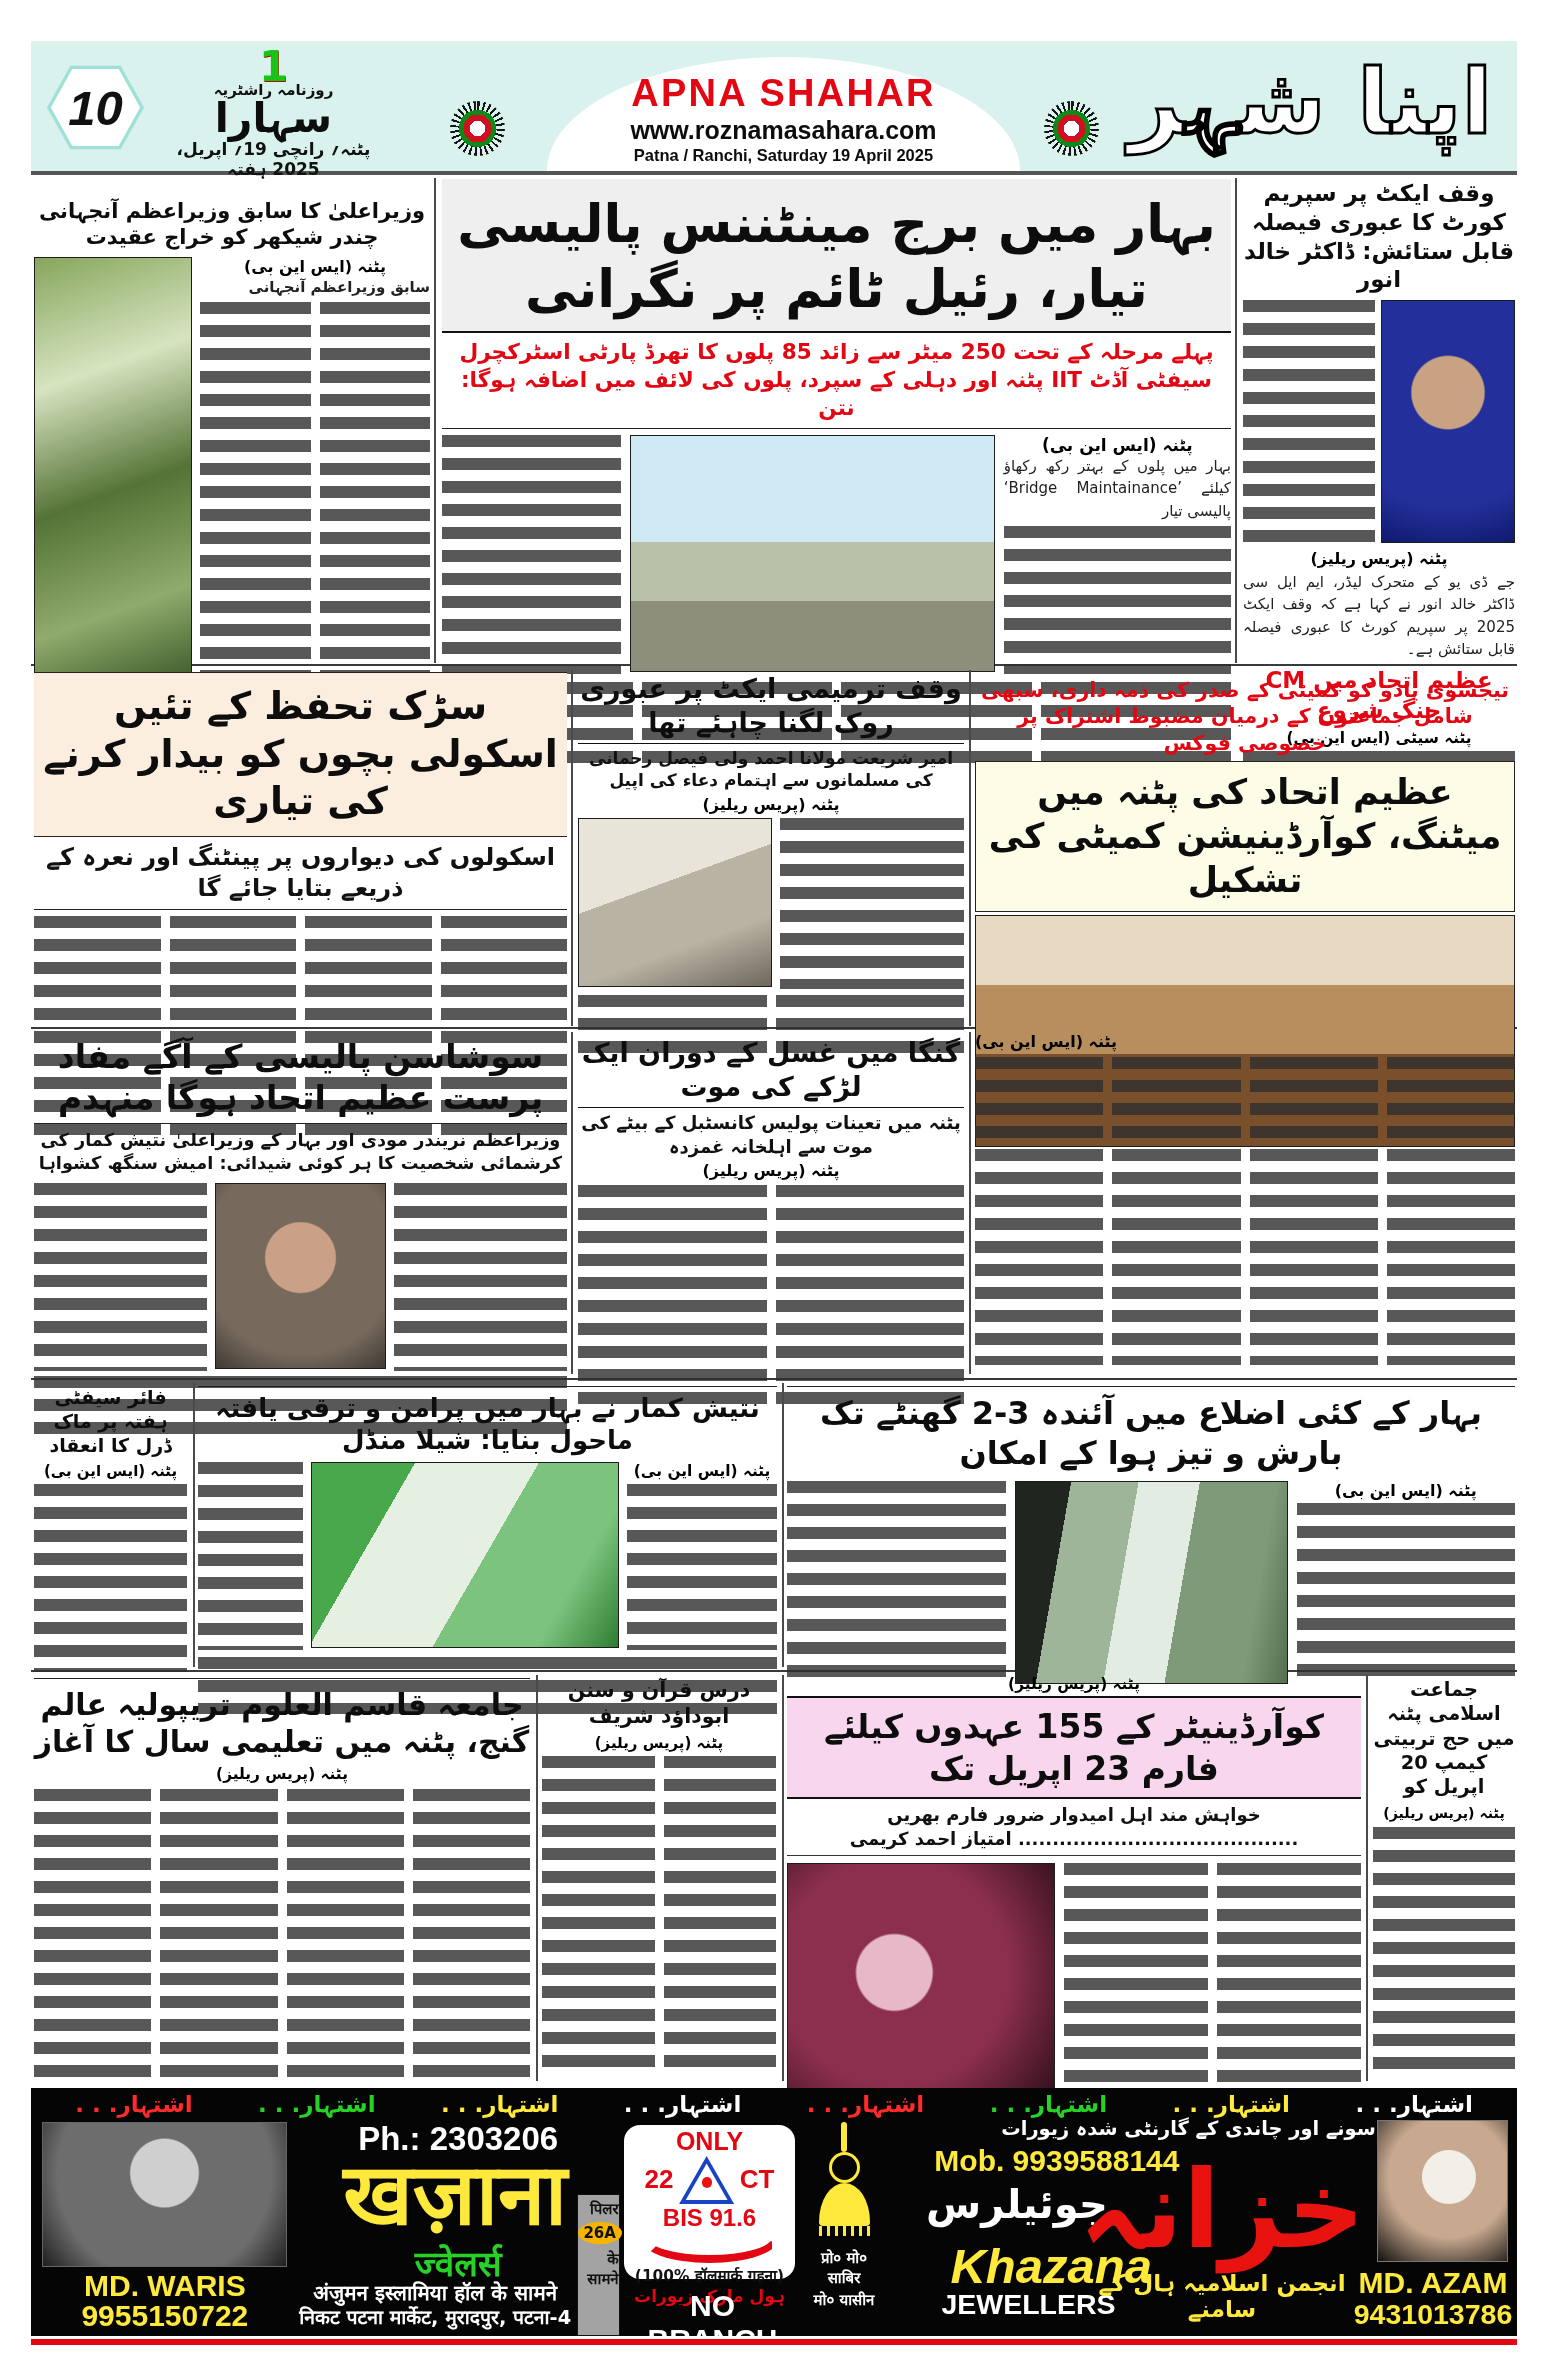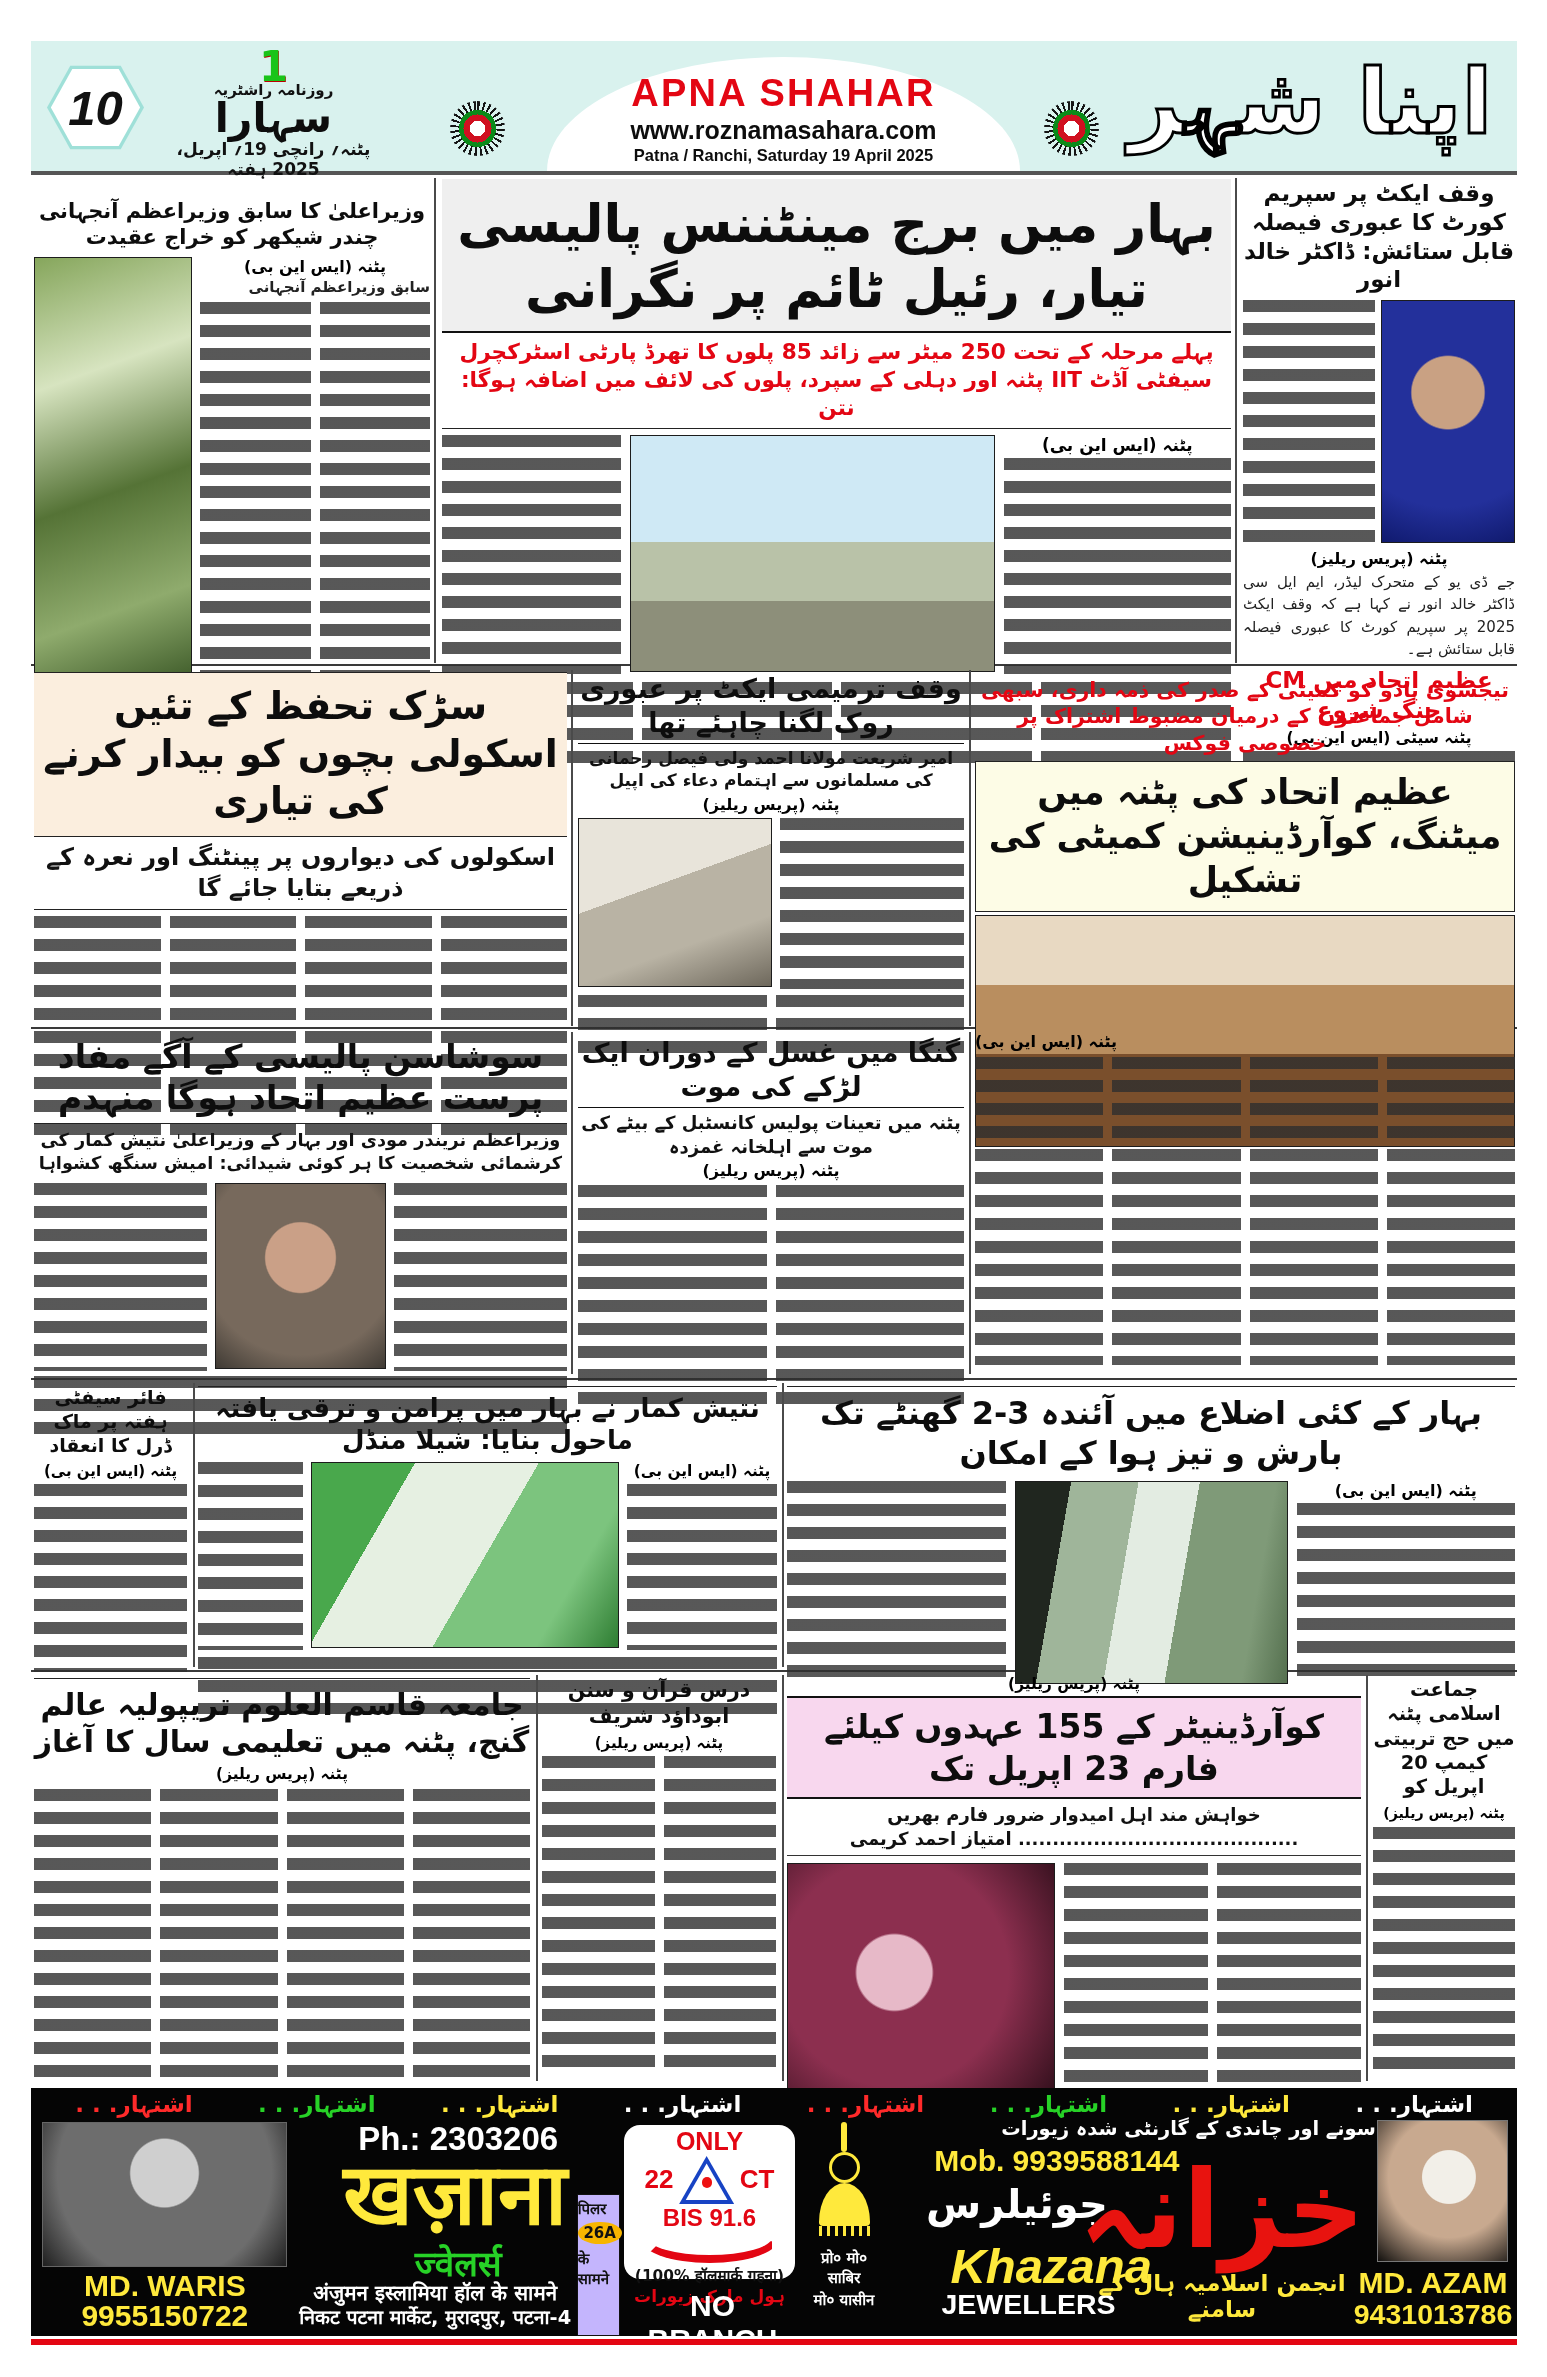--- a/index.html
+++ b/index.html
@@ -32,21 +32,21 @@
   .ph-cap{background:radial-gradient(circle at 55% 40%,#f2efe8 0 24%,#c8a98f 25% 55%,#12100e 100%);}
   .hex{clip-path:polygon(24% 4%,76% 4%,100% 50%,76% 96%,24% 96%,0 50%);background:#9fe0d8;display:flex;align-items:center;justify-content:center;}
   .hex-in{clip-path:polygon(24% 4%,76% 4%,100% 50%,76% 96%,24% 96%,0 50%);background:#ffffff;width:92%;height:92%;display:flex;align-items:center;justify-content:center;}
   .starburst{border-radius:50%;background:
      radial-gradient(circle,#ffffff 0 20%,#d01020 20% 36%,#0b8a1a 36% 48%,rgba(0,0,0,0) 48%),
      repeating-conic-gradient(#151515 0deg 5deg,rgba(0,0,0,0) 5deg 13deg);}
   .dome{background:#ffffff;border-radius:50% 50% 0 0/100% 100% 0 0;}
   .masthead{color:#fff;-webkit-text-stroke:2.8px #000;text-shadow:0 0 1.1px #000;font-weight:bold;}
   .adzone{background:#050505;}
   .ad-strip span{font-weight:bold;font-size:23px;letter-spacing:0.6px;}
-  .pillarbox{background:#c4b5fd;border:1.7px solid #111;text-align:left;font-weight:bold;color:#111;}
+  .pillarbox{background:#a3a3a3;border:1.7px solid #111;text-align:right;font-weight:bold;color:#111;}
   .c26{background:#f7b500;border-radius:50%;display:inline-block;padding:2.3px 5.7px;font-weight:bold;color:#111;}
   .bis-tri{clip-path:polygon(50% 0,100% 100%,0 100%);background:#1743c4;position:relative;}
   .bis-tri-in{clip-path:polygon(50% 16%,88% 92%,12% 92%);background:#ffffff;position:absolute;inset:0;}
   .bis-dot{position:absolute;border-radius:50%;background:#e11;}
   .swoosh{border:8px solid #e30613;border-top-color:transparent;border-left-color:transparent;border-right-color:transparent;border-radius:0 0 60% 60%/0 0 100% 100%;}
   .jhumka-dome{background:#ffe93c;border-radius:50% 50% 8% 8%/90% 90% 8% 8%;}
   .jhumka-fringe{background:repeating-linear-gradient(to right,#ffe93c 0 3.4px,transparent 3.4px 8px);}
 </style>
 </head>
 <body>
@@ -102,20 +102,21 @@
   </div>
 
   <div class="abs" style="left:442px;top:179px;width:789px;height:481px;">
     <div class="ur headline" style="background:#efefef;border-bottom:2.8px solid #111;font-size:52px;padding:12.5px 4.6px 9px;">بہار میں برج مینٹننس پالیسی تیار، رئیل ٹائم پر نگرانی</div>
     <div class="ur subhead-red" style="font-size:21.6px;border-bottom:1.7px solid #222;padding:5.7px 2.3px;">پہلے مرحلہ کے تحت 250 میٹر سے زائد 85 پلوں کا تھرڈ پارٹی اسٹرکچرل سیفٹی آڈٹ IIT پٹنہ اور دہلی کے سپرد، پلوں کی لائف میں اضافہ ہوگا: نتن</div>
     <div style="display:flex;gap:9px;margin-top:5.7px;height:239px;">
       <div class="col lines" style="flex:1.1;"></div>
       <div class="photo ph-sky" style="width:365px;height:237px;"></div>
       <div style="flex:1.4;display:flex;flex-direction:column;">
         <div class="ur byline" style="font-size:17px;text-align:center;">پٹنہ (ایس این بی)</div>
+        <div class="ur body-txt">بہار میں پلوں کے بہتر رکھ رکھاؤ کیلئے ’Bridge Maintainance‘ پالیسی تیار</div>
         <div class="lines" style="flex:1;margin-top:3.4px;"></div>
       </div>
     </div>
     <div class="cols" style="height:91px;margin-top:8px;">
       <div class="col lines"></div>
       <div class="col lines"></div>
       <div class="col lines"></div>
       <div class="col lines"></div>
     </div>
   </div>

